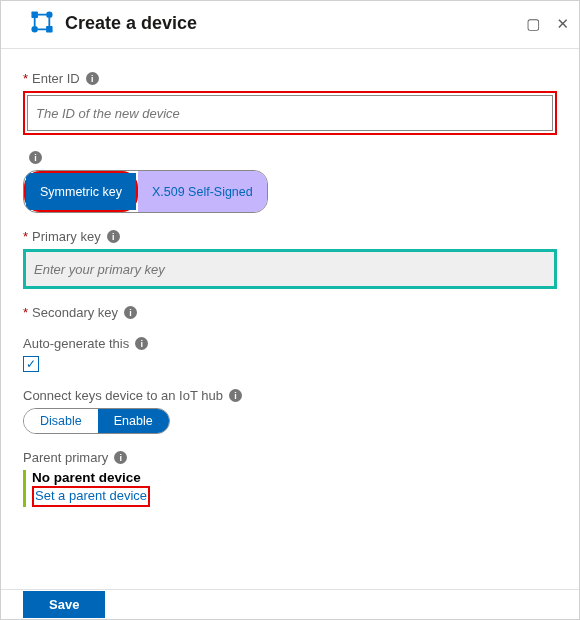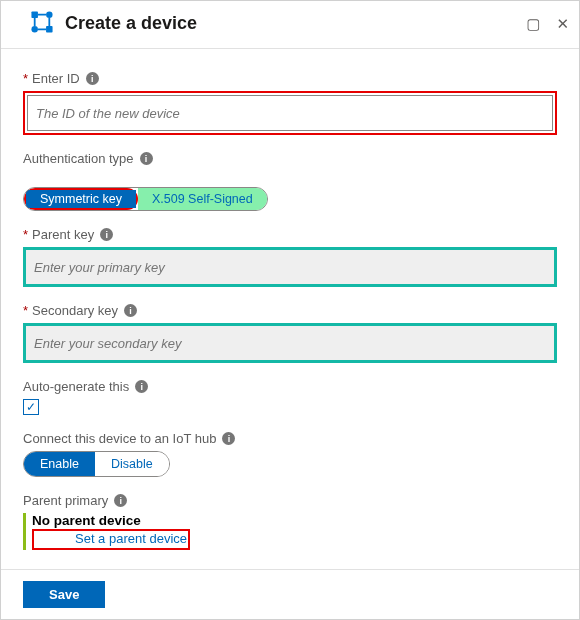--- a/index.html
+++ b/index.html
@@ -71,30 +71,30 @@
     }
     .readonly-input { background: #efefef; border: 3px solid #14b8a6; }
     .highlight-box { border: 2px solid #e60000; padding: 2px; }
     .highlight-box .text-input { border: 1px solid #8a8886; }
     .pill-group {
       display: inline-flex;
       align-items: stretch;
       border: 1px solid #8a8886;
       border-radius: 14px;
       overflow: hidden;
-      height: 24px;
-      margin-top: 16px;
+      height: 43px;
+      margin-top: 1px;
     }
     .pill {
       padding: 0 14px;
       font-size: 12.5px;
       display: flex;
       align-items: center;
       color: #0067b8;
-      background: #86efac;
+      background: #c4b5fd;
       cursor: pointer;
       border-right: 1px solid #ccc;
       white-space: nowrap;
     }
     .pill:last-child { border-right: none; }
     .pill.active { background: #0067b8; color: #fff; border-right: none; }
     .pill-highlight {
       display: inline-flex;
       border: 2px solid #e60000;
       border-radius: 16px;
@@ -123,26 +123,26 @@
       border: 1px solid #0067b8;
       display: flex; align-items: center; justify-content: center;
       color: #0067b8;
       font-size: 12px;
       cursor: pointer;
       margin-top: 2px;
     }
     .parent-block { border-left: 3px solid #8cbd18; padding-left: 6px; margin-top: 3px;}
     .parent-none { font-weight: 700; color: #000; font-size: 13.5px; }
     .parent-link-wrap { display: inline-block; border: 2px solid #e60000; padding: 0 1px 2px 1px; margin-top: 1px;}
-    .parent-link { color: #0067b8; cursor: pointer; font-size: 13px; padding-left: 40px; }
+    .parent-link { color: #0067b8; cursor: pointer; font-size: 13px; }
     .footer {
       position: absolute;
       bottom: 0; left: 0; right: 0;
       border-top: 1px solid #e1e1e1;
-      padding: 11px 22px;
+      padding: 1px 22px;
     }
     .save-btn {
       background: #0067b8;
       color: #fff;
       border: none;
       padding: 6px 26px;
       font-size: 13px;
       font-weight: 600;
       cursor: pointer;
       font-family: inherit;
@@ -178,65 +178,63 @@
       <span>Enter ID</span>
       <span class="info-icon">i</span>
     </div>
     <div class="highlight-box">
       <input class="text-input" placeholder="The ID of the new device" style="">
     </div>
   </div>
 
   <div class="field">
     <div class="label-row">
-      <span>Authentication type</span>
       <span class="info-icon">i</span>
     </div>
     <div class="pill-group">
       <span class="pill-highlight">
         <div class="pill active">Symmetric key</div>
       </span>
       <div class="pill">X.509 Self-Signed</div>
     </div>
   </div>
 
   <div class="field">
     <div class="label-row">
       <span class="req">*</span>
-      <span>Parent key</span>
+      <span>Primary key</span>
       <span class="info-icon">i</span>
     </div>
     <input class="readonly-input" readonly="" placeholder="Enter your primary key" style="">
   </div>
 
   <div class="field">
     <div class="label-row">
       <span class="req">*</span>
       <span>Secondary key</span>
       <span class="info-icon">i</span>
     </div>
-    <input class="readonly-input" readonly="" placeholder="Enter your secondary key" style="">
   </div>
 
   <div class="field">
     <div class="label-row">
       <span>Auto-generate this</span>
       <span class="info-icon">i</span>
     </div>
     <div class="checkbox-wrap">✓</div>
   </div>
 
   <div class="field">
     <div class="label-row">
-      <span>Connect this device to an IoT hub</span>
+      <span>Connect keys device to an IoT hub</span>
       <span class="info-icon">i</span>
     </div>
     <div class="toggle-group">
+      <div class="toggle-opt">Disable</div>
       <div class="toggle-opt active">Enable</div>
-      <div class="toggle-opt">Disable</div>
     </div>
   </div>
 
   <div class="field">
     <div class="label-row">
       <span>Parent primary</span>
       <span class="info-icon">i</span>
     </div>
     <div class="parent-block">
       <div class="parent-none">No parent device</div>

